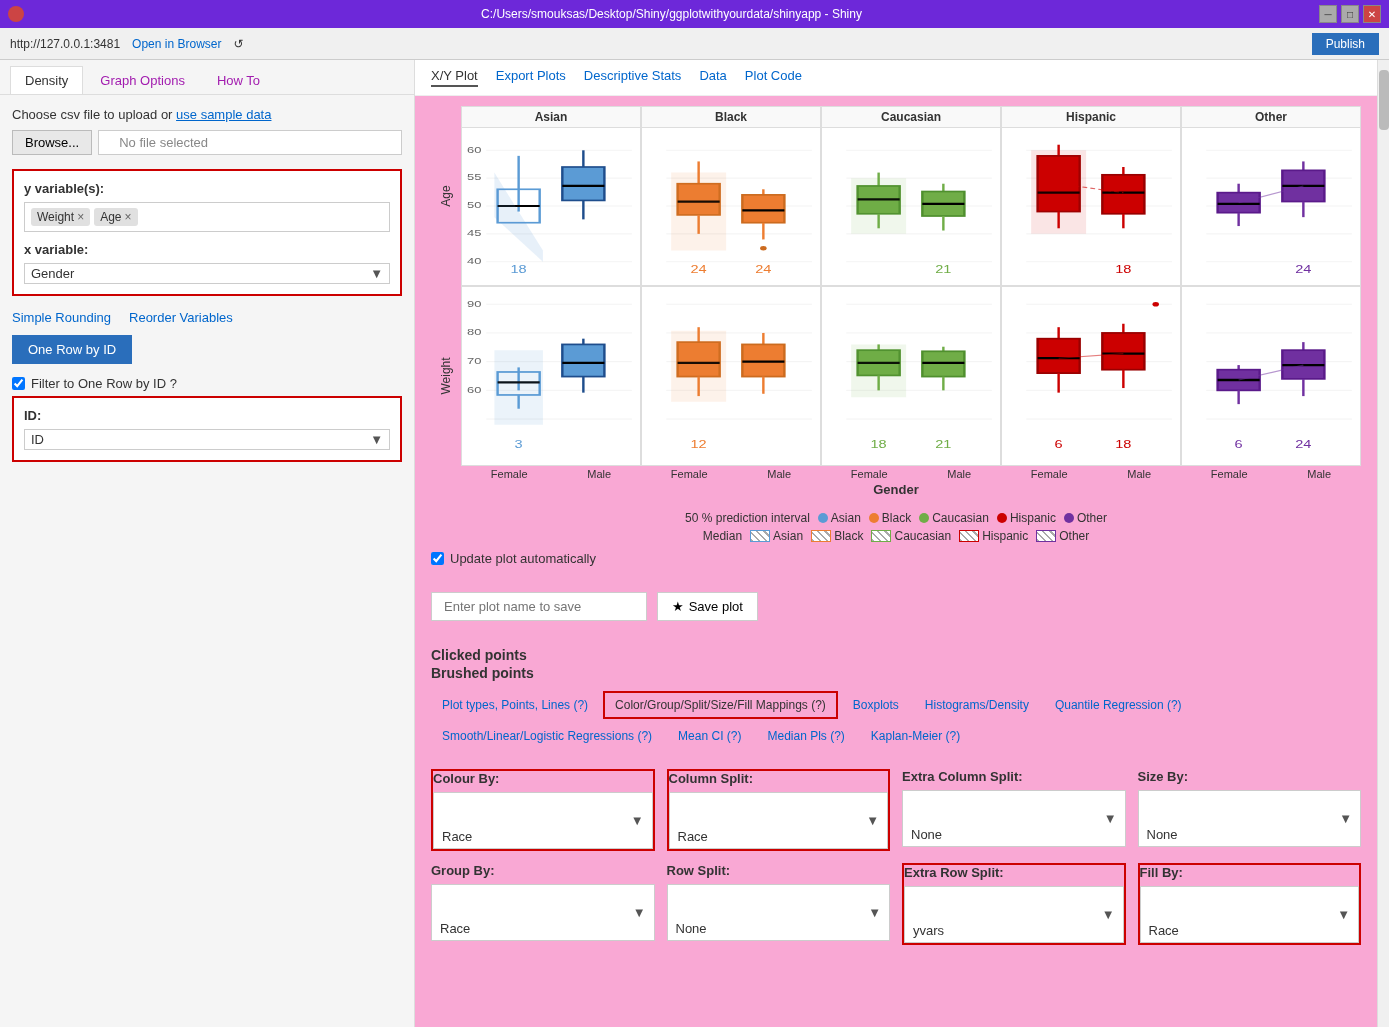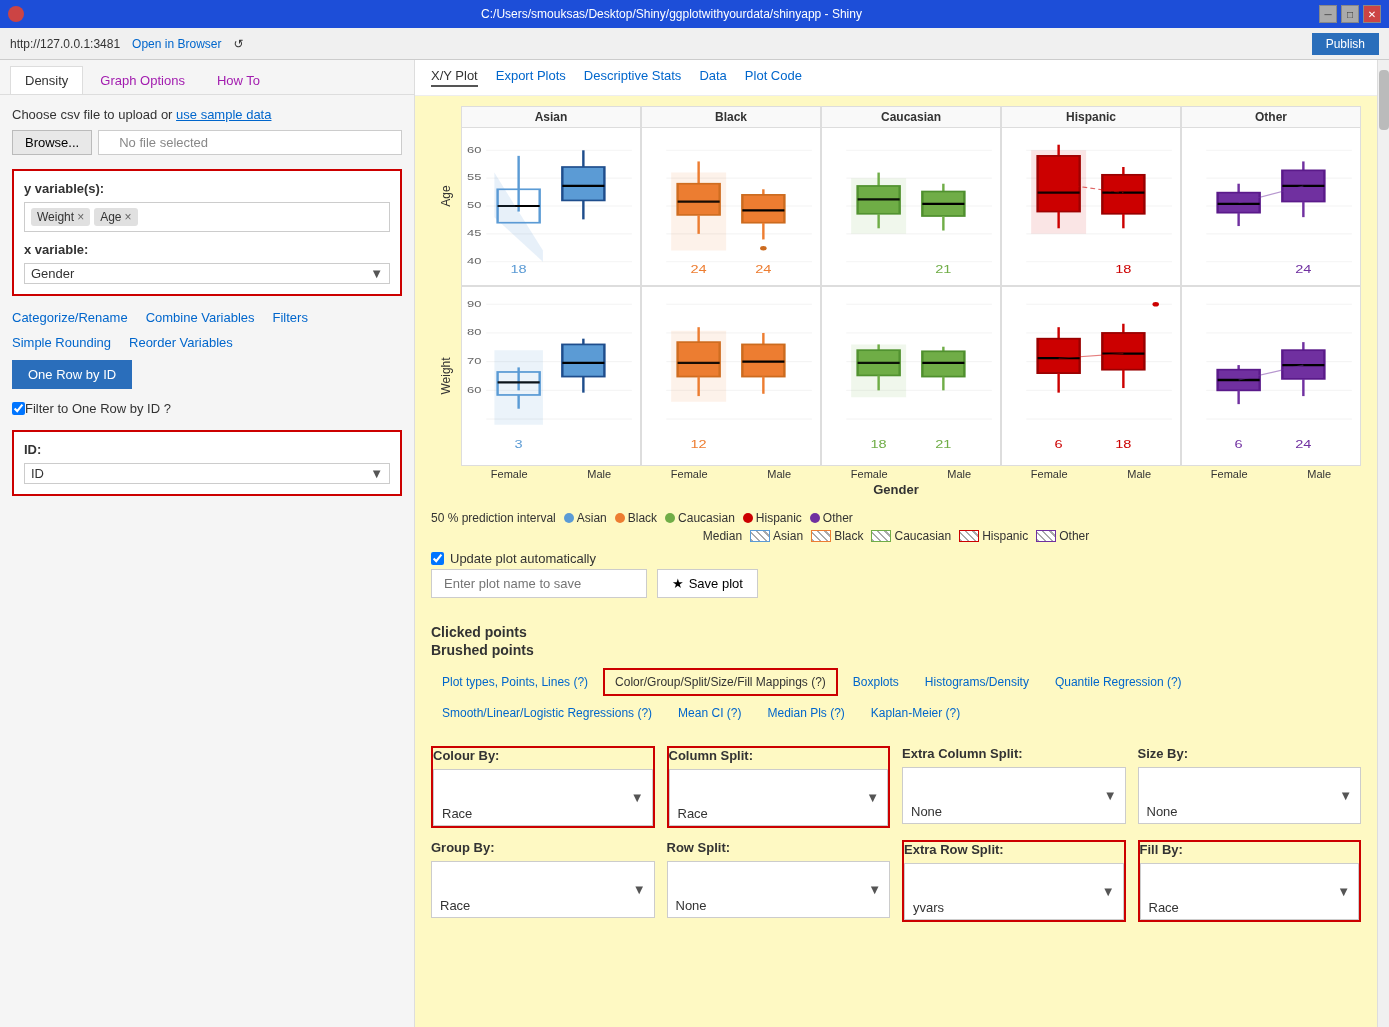--- a/index.html
+++ b/index.html
@@ -1,20 +1,20 @@
 <!DOCTYPE html>
 <html><head>
   <meta charset="utf-8">
   <style>
     * { box-sizing: border-box; margin: 0; padding: 0; }
     body { font-family: Arial, sans-serif; font-size: 13px; background: #d0d0d0; color: #333; overflow: hidden; }
 
     
     .title-bar {
-      background: #1d4ed8;
+      background: #6d28d9;
       color: white;
       height: 28px;
       display: flex;
       align-items: center;
       justify-content: space-between;
       padding: 0 8px;
     }
     .title-bar-left { display: flex; align-items: center; gap: 6px; }
     .title-bar-title { flex: 1; text-align: center; font-size: 12px; }
     .title-bar-controls { display: flex; gap: 4px; }
@@ -139,27 +139,27 @@
     .primary-btn {
       background: #2a6ebb;
       color: white;
       border: none;
       padding: 7px 16px;
       font-size: 13px;
       cursor: pointer;
       margin-bottom: 12px;
     }
 
-    .checkbox-row { display: flex; align-items: center; margin-bottom: 14px; font-size: 13px; }
+    .checkbox-row { display: flex; align-items: center; gap: 6px; margin-bottom: 5px; font-size: 13px; }
 
     
     .right-panel {
       flex: 1;
       overflow-y: auto;
-      background: #fef9c3;
+      background: #f9a8d4;
     }
 
     
     .right-tabs {
       display: flex;
       gap: 18px;
       padding: 8px 16px;
       border-bottom: 1px solid #eee;
       background: white;
     }
@@ -221,35 +221,36 @@
     .x-axis-spacer { width: 30px; }
     .x-axis-labels { display: flex; flex: 1; }
     .x-axis-cell { flex: 1; display: flex; justify-content: space-around; font-size: 11px; padding: 2px 0; }
 
     .x-axis-title { text-align: center; font-size: 13px; font-weight: bold; margin-bottom: 4px; }
 
     
     .legend-row {
       display: flex;
       align-items: center;
+      justify-content: center;
       gap: 8px;
       font-size: 12px;
       margin-bottom: 4px;
       flex-wrap: wrap;
     }
     .legend-item { display: flex; align-items: center; gap: 3px; }
     .legend-swatch { width: 14px; height: 14px; display: inline-block; }
     .legend-swatch.circle { border-radius: 50%; width: 10px; height: 10px; }
 
     
     .controls-row {
       display: flex;
       align-items: center;
       gap: 10px;
-      margin-bottom: 3px;
+      margin-bottom: 26px;
     }
     .update-checkbox { display: flex; align-items: center; gap: 6px; font-size: 13px; }
 
     .save-row { display: flex; gap: 10px; margin-bottom: 16px; }
     .save-input {
       border: 1px solid #ccc;
       padding: 6px 12px;
       font-size: 13px;
       width: 216px;
       color: #aaa;
@@ -416,25 +417,20 @@
         <div style="margin-top:10px;">
           <div class="field-label">x variable:</div>
           <div class="select-row">
             <span class="select-val">Gender</span>
             <span class="select-arrow">▼</span>
           </div>
         </div>
       </div>
 
       
-      <div class="links-row">
-        <button class="link-btn">Categorize/Rename</button>
-        <button class="link-btn">Combine Variables</button>
-        <button class="link-btn">Filters</button>
-      </div>
       <div class="links-row">
         <button class="link-btn">Simple Rounding</button>
         <button class="link-btn">Reorder Variables</button>
       </div>
 
       
       <button class="primary-btn">One Row by ID</button>
 
       
       <div class="checkbox-row">

